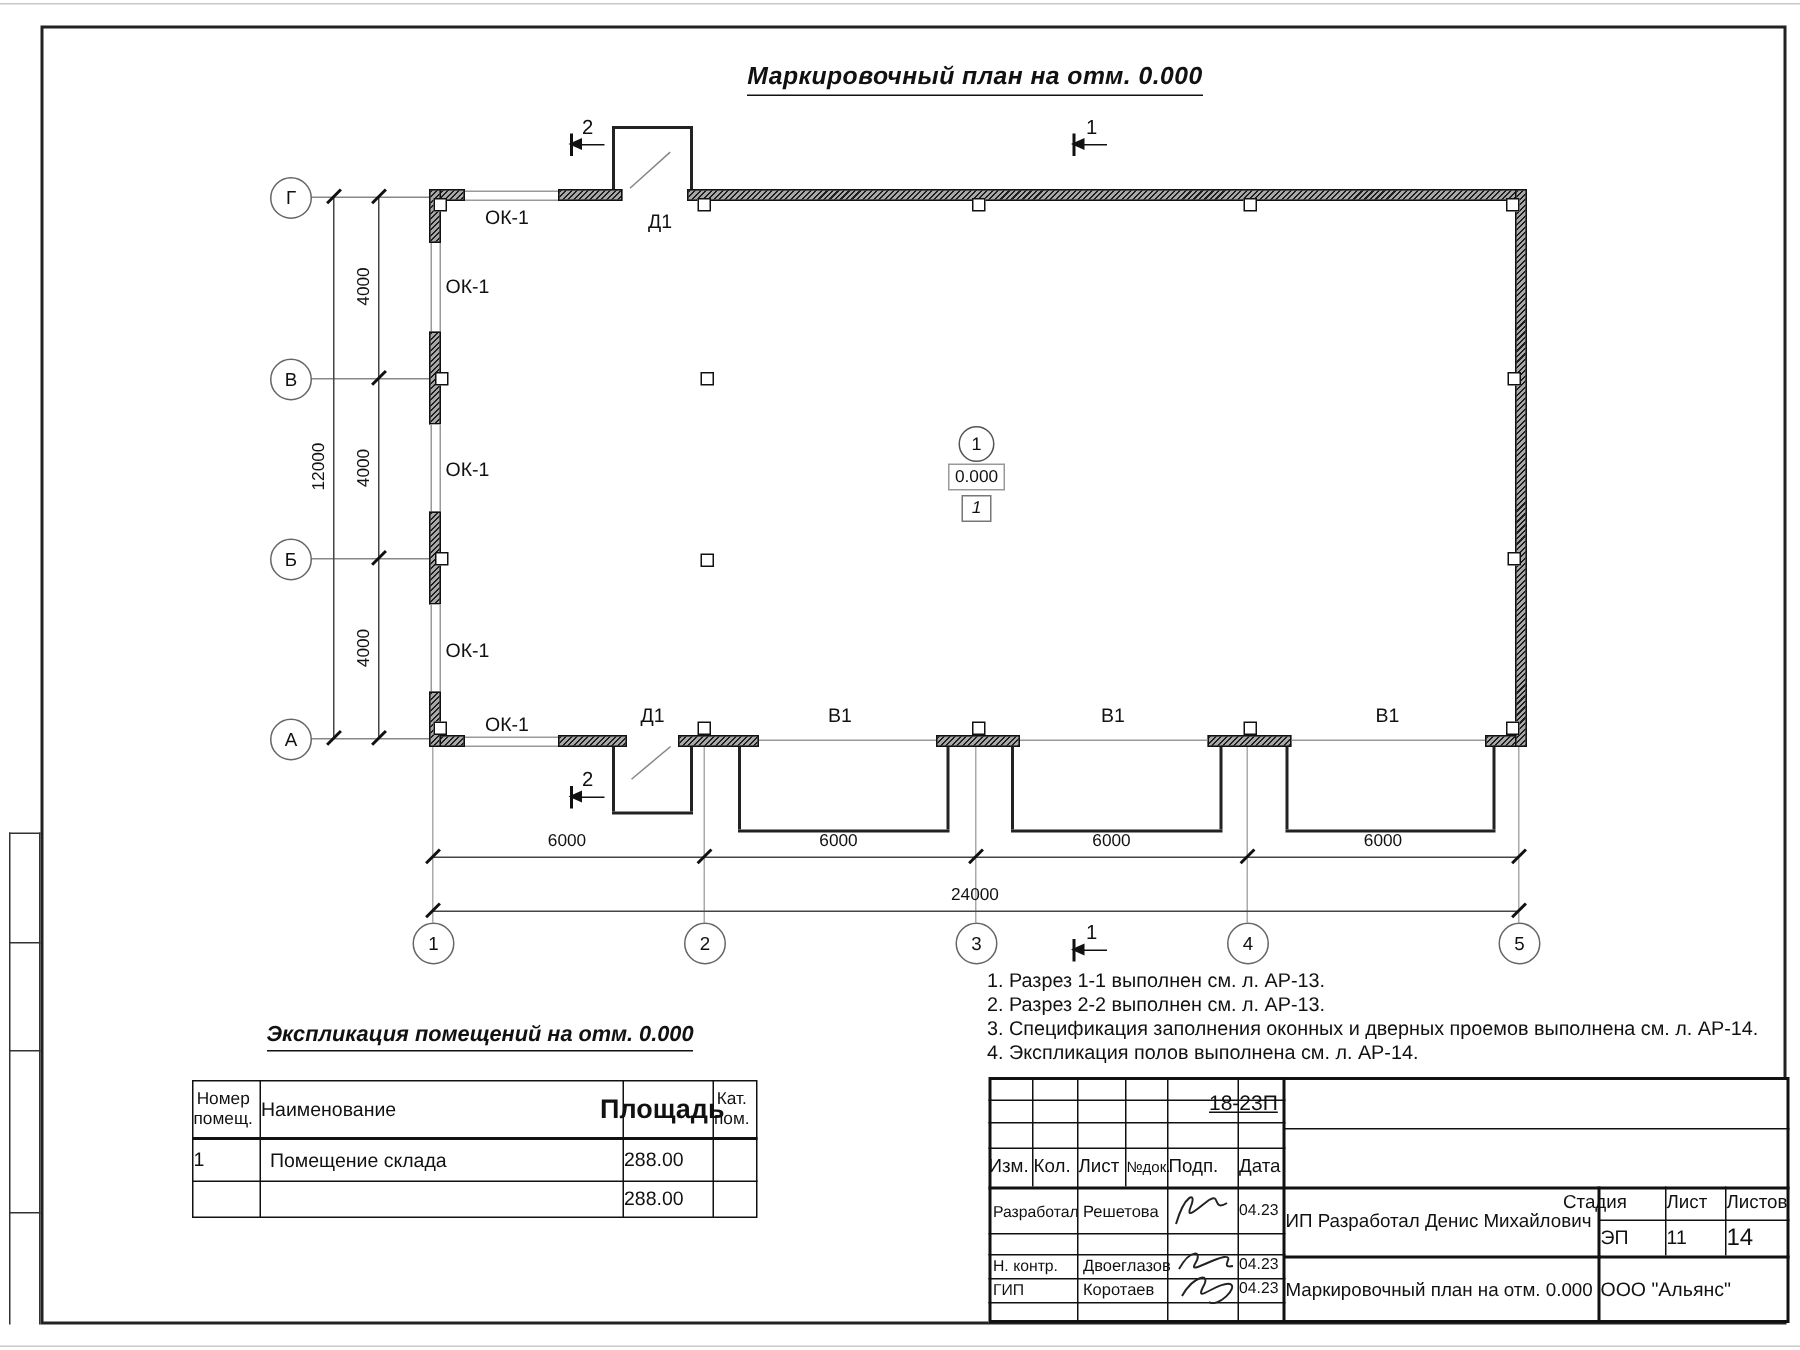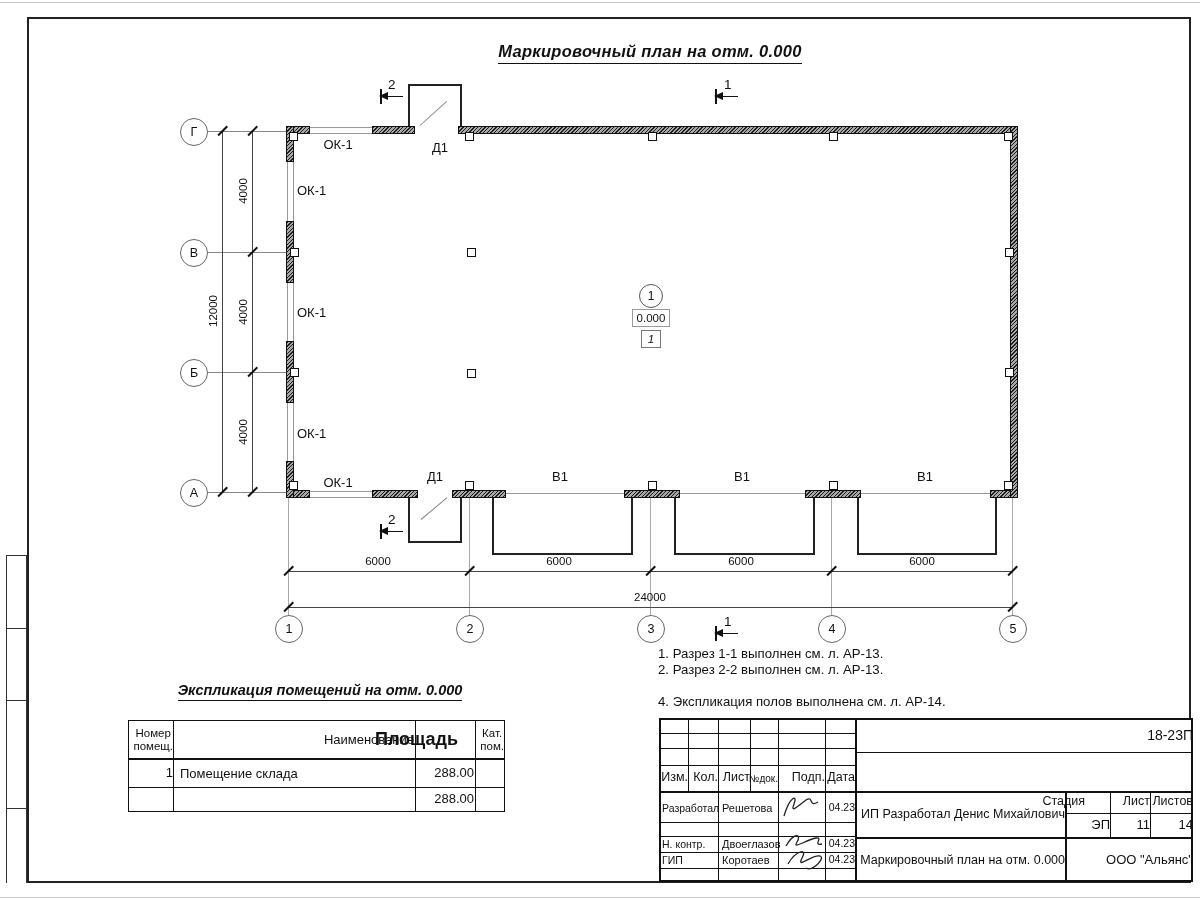--- a/index.html
+++ b/index.html
@@ -36,21 +36,21 @@
   .elevbox{position:absolute;width:36px;height:16px;border:1px solid #999;display:flex;align-items:center;justify-content:center;font-size:11.5px;background:#fff;}
   .floorsq{position:absolute;width:18px;height:16px;border:1px solid #777;display:flex;align-items:center;justify-content:center;font-size:11.5px;font-style:italic;background:#fff;}
   
   .h-wrap{position:absolute;text-align:center;}
   .h-wrap span{display:inline-block;font-style:italic;border-bottom:1.3px solid #111;padding-bottom:2px;}
   .main-title span{font-size:16.5px;font-weight:600;letter-spacing:.3px;}
   .expl-title span{font-size:14.5px;font-weight:600;}
   
   .note{position:absolute;font-size:13.2px;white-space:nowrap;}
   
-  .cellt{position:absolute;display:flex;align-items:center;justify-content:flex-end;text-align:center;line-height:1.1;}
+  .cellt{position:absolute;display:flex;align-items:center;justify-content:flex-start;text-align:center;line-height:1.1;}
   .celll{position:absolute;display:flex;align-items:center;text-align:left;}
   .box{position:absolute;box-sizing:border-box;border:1.5px solid #111;background:#fff;}
   .tbl-line{position:absolute;background:#111;}
 </style>
 </head>
 <body>
 
 <div class="sheet">
   <div class="page-edge"></div>
   <div class="frame"></div>
@@ -210,20 +210,21 @@
   <div class="lbl ctr" style="left:560px;top:469px;">В1</div>
   <div class="lbl ctr" style="left:742px;top:469px;">В1</div>
   <div class="lbl ctr" style="left:925px;top:469px;">В1</div>
 
   <div class="tagc" style="left:639px;top:284px;">1</div>
   <div class="elevbox" style="left:632px;top:309px;">0.000</div>
   <div class="floorsq" style="left:641px;top:330px;">1</div>
 
   <div class="note" style="left:658px;top:646px;">1. Разрез 1-1 выполнен см. л. АР-13.</div>
   <div class="note" style="left:658px;top:662px;">2. Разрез 2-2 выполнен см. л. АР-13.</div>
+  <div class="note" style="left:658px;top:678px;">3. Спецификация заполнения оконных и дверных проемов выполнена см. л. АР-14.</div>
   <div class="note" style="left:658px;top:694px;">4. Экспликация полов выполнена см. л. АР-14.</div>
 
   <div class="h-wrap expl-title" style="left:130px;top:681px;width:380px;">
     <span>Экспликация помещений на отм. 0.000</span>
   </div>
   <div class="box" style="left:128px;top:720px;width:377px;height:92px;"></div>
   <div class="tbl-line" style="left:173px;top:720px;width:1px;height:92px;"></div>
   <div class="tbl-line" style="left:415px;top:720px;width:1px;height:92px;"></div>
   <div class="tbl-line" style="left:475px;top:720px;width:1px;height:92px;"></div>
   <div class="tbl-line" style="left:128px;top:758px;width:377px;height:2px;"></div>
@@ -292,23 +293,23 @@
   <div class="cellt" style="left:826px;top:852px;width:29px;height:16px;font-size:10.5px;">04.23</div>
 
   <svg class="abs" style="left:780px;top:792px;" width="44" height="30" viewBox="0 0 44 30">
     <path d="M4 24 C10 4 18 2 14 12 C10 22 18 14 26 8 C34 3 28 16 38 10" fill="none" stroke="#222" stroke-width="1.3"></path>
   </svg>
   <svg class="abs" style="left:782px;top:830px;" width="46" height="46" viewBox="0 0 46 46">
     <path d="M4 16 C12 2 20 4 15 12 C10 20 24 10 34 8 C42 7 30 16 40 14" fill="none" stroke="#222" stroke-width="1.3"></path>
     <path d="M6 34 C14 20 26 18 20 28 C14 40 30 24 38 26 C44 28 30 42 24 38" fill="none" stroke="#222" stroke-width="1.3"></path>
   </svg>
 
-  <div class="cellt" style="left:857px;top:719px;width:336px;height:33px;font-size:14px;">18-23П</div>
+  <div class="cellt" style="left:806px;top:719px;width:336px;height:33px;font-size:14px;text-decoration:underline;">18-23П</div>
   <div class="cellt" style="left:857px;top:793px;width:208px;height:44px;font-size:12.5px;">ИП Разработал Денис Михайлович</div>
   <div class="cellt" style="left:857px;top:839px;width:208px;height:43px;font-size:12.5px;">Маркировочный план на отм. 0.000</div>
   <div class="cellt" style="left:1042px;top:791px;width:43px;height:22px;font-size:12.5px;">Стадия</div>
   <div class="cellt" style="left:1111px;top:791px;width:39px;height:22px;font-size:12.5px;">Лист</div>
   <div class="cellt" style="left:1151px;top:791px;width:42px;height:22px;font-size:12.5px;">Листов</div>
   <div class="cellt" style="left:1067px;top:814px;width:43px;height:23px;font-size:13px;">ЭП</div>
   <div class="cellt" style="left:1111px;top:814px;width:39px;height:23px;font-size:13px;">11</div>
-  <div class="cellt" style="left:1151px;top:814px;width:42px;height:23px;font-size:13px;">14</div>
+  <div class="cellt" style="left:1151px;top:814px;width:42px;height:23px;font-size:16px;">14</div>
   <div class="cellt" style="left:1067px;top:839px;width:126px;height:43px;font-size:13px;">ООО "Альянс"</div>
 </div>
 
 </body></html>

